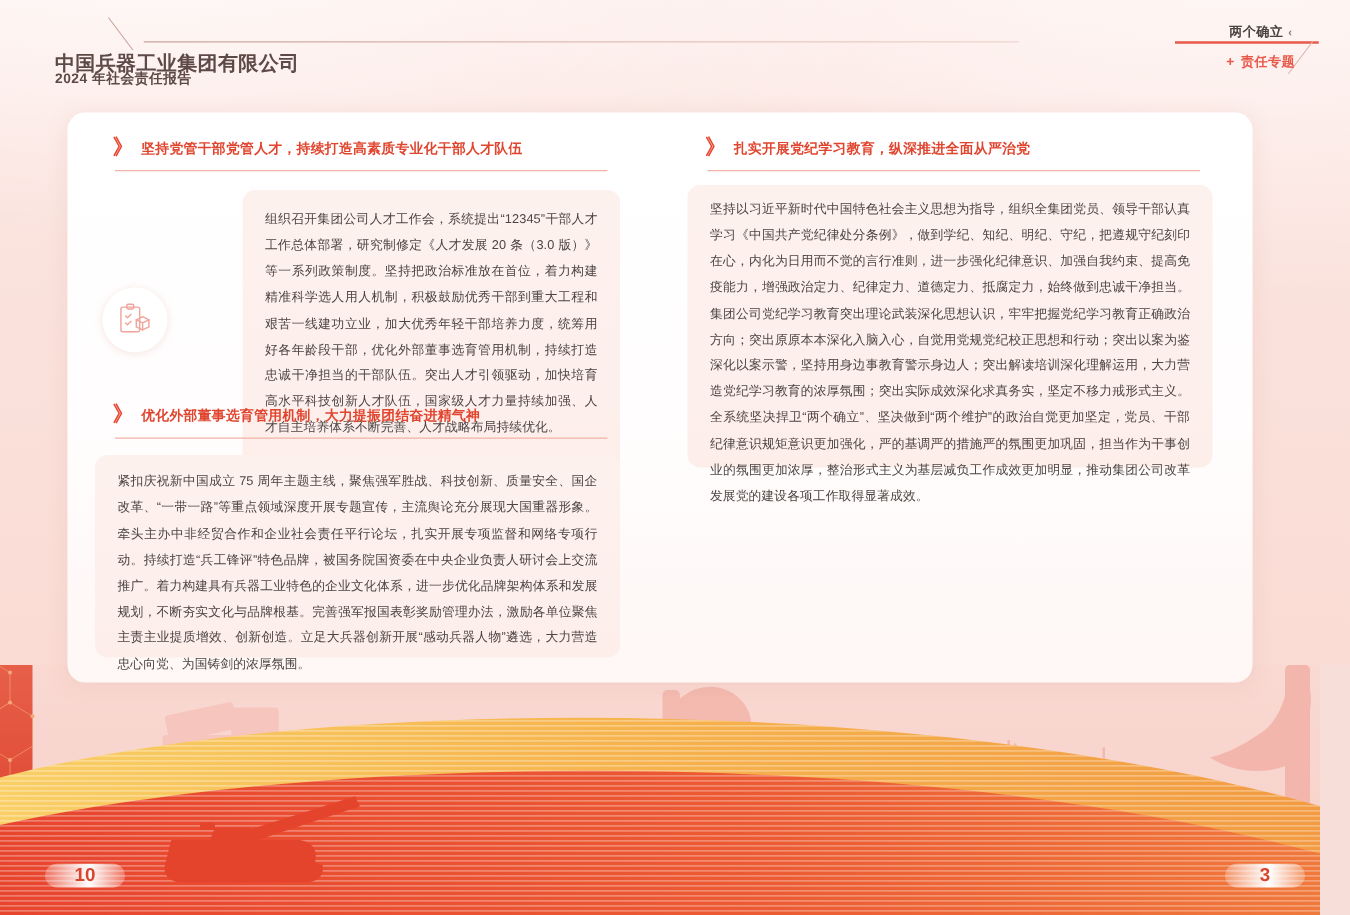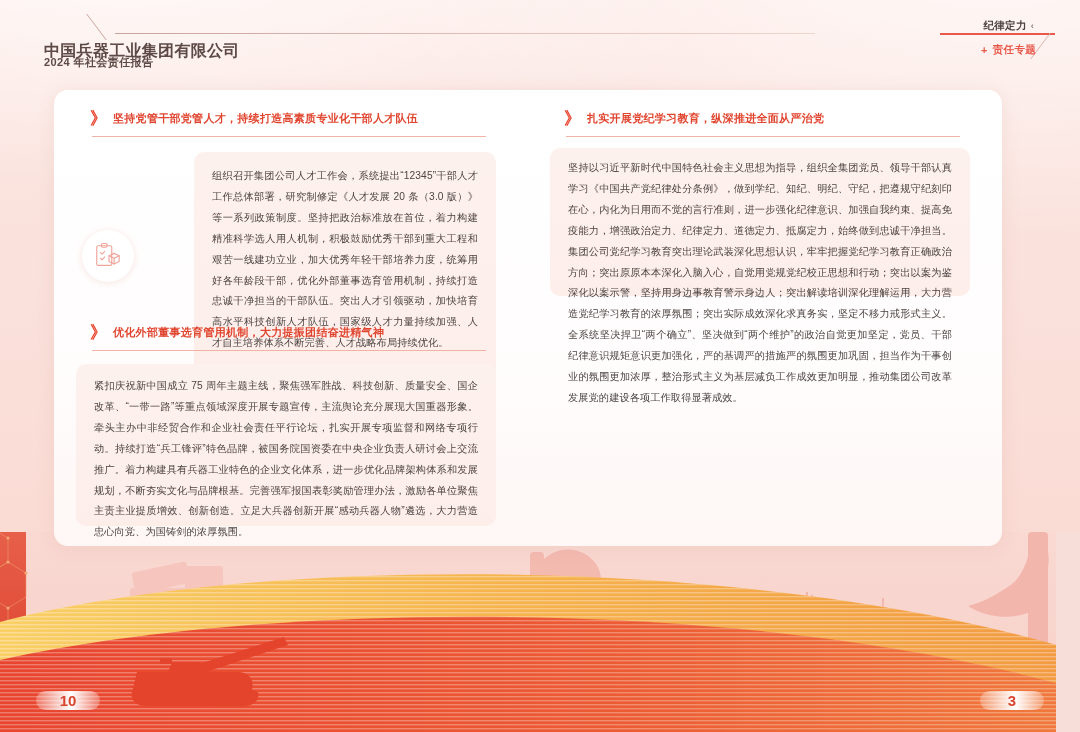--- a/index.html
+++ b/index.html
@@ -257,21 +257,21 @@
   <div class="header">
     <div class="hdr-diag-left"></div>
     <div class="hdr-line-left"></div>
     <div class="hdr-line-right"></div>
     <div class="hdr-diag-right"></div>
 
     <div class="hdr-title">2024 年社会责任报告</div>
     <div class="hdr-sub">中国兵器工业集团有限公司</div>
 
     <div class="hdr-right-top">
-      <span>纪律定力</span>
+      <span>两个确立</span>
       <span class="chev">‹</span>
     </div>
     <div class="hdr-right-bot">
       <span class="plus">+</span>
       <span>责任专题</span>
     </div>
   </div>
 
   <div class="card">
 
@@ -309,21 +309,21 @@
       </div>
     </div>
 
     <div class="col-right">
       <div class="sec-head" style="left:36px;top:20px;">
         <span class="chevs">》</span>
         <span class="txt">扎实开展党纪学习教育，纵深推进全面从严治党</span>
       </div>
       <div class="sec-rule" style="left:38px;top:46px;width:394px;"></div>
 
-      <div class="tbox" style="left:22px;top:58px;width:420px;height:148px;">
+      <div class="tbox" style="left:22px;top:58px;width:420px;height:226px;">
         <div class="tbody" style="left:18px;top:10px;width:384px;">坚持以习近平新时代中国特色社会主义思想为指导，组织全集团党员、领导干部认真学习《中国共产党纪律处分条例》，做到学纪、知纪、明纪、守纪，把遵规守纪刻印在心，内化为日用而不觉的言行准则，进一步强化纪律意识、加强自我约束、提高免疫能力，增强政治定力、纪律定力、道德定力、抵腐定力，始终做到忠诚干净担当。集团公司党纪学习教育突出理论武装深化思想认识，牢牢把握党纪学习教育正确政治方向；突出原原本本深化入脑入心，自觉用党规党纪校正思想和行动；突出以案为鉴深化以案示警，坚持用身边事教育警示身边人；突出解读培训深化理解运用，大力营造党纪学习教育的浓厚氛围；突出实际成效深化求真务实，坚定不移力戒形式主义。全系统坚决捍卫“两个确立”、坚决做到“两个维护”的政治自觉更加坚定，党员、干部纪律意识规矩意识更加强化，严的基调严的措施严的氛围更加巩固，担当作为干事创业的氛围更加浓厚，整治形式主义为基层减负工作成效更加明显，推动集团公司改革发展党的建设各项工作取得显著成效。</div>
       </div>
     </div>
   </div>
 
   <div class="photo-wrap">
     <div style="position:absolute;inset:0;background:linear-gradient(180deg,#fdefec,#fbe5e0);border-radius:8px;"></div>
     <div class="photo">
       <svg width="380" height="150" viewBox="0 0 380 150" preserveAspectRatio="none">
         <defs>

